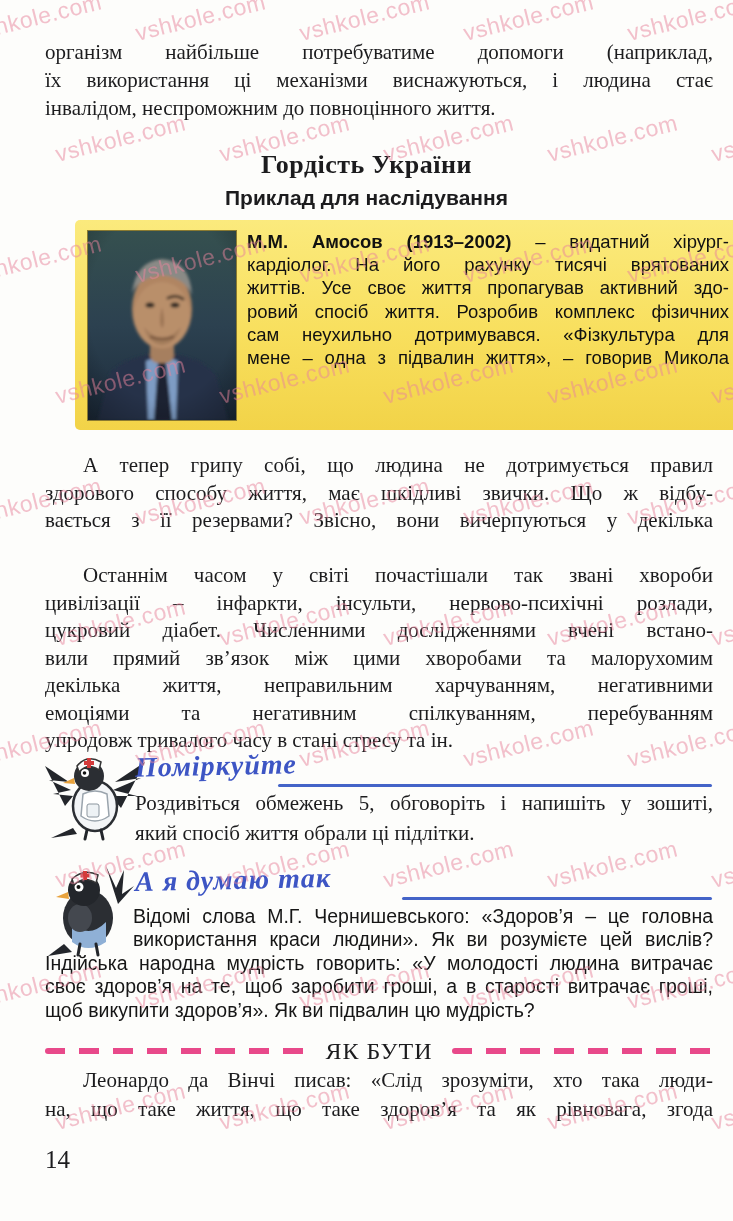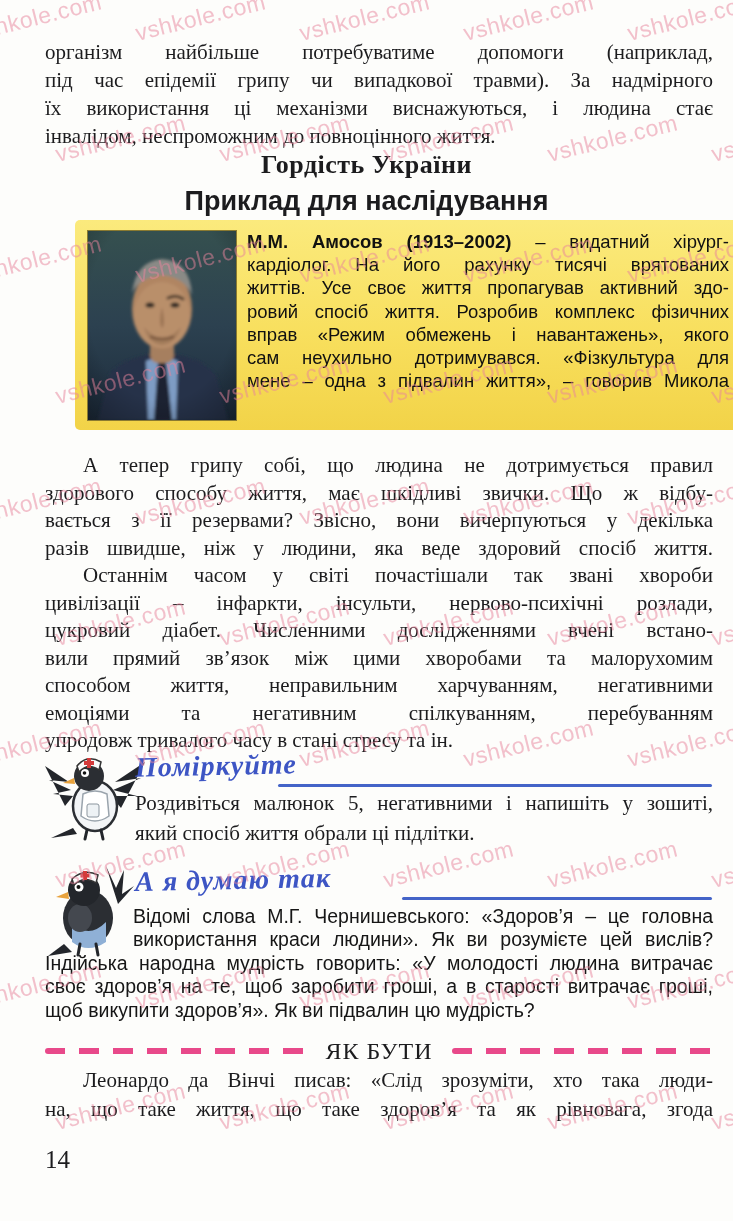--- a/index.html
+++ b/index.html
@@ -29,21 +29,21 @@
   #intro .tl{line-height:28px;}
   #par-lifestyle .tl,#par-diseases .tl{line-height:27.5px;}
   
   #pride-title{
     position:absolute;left:0;top:150px;width:733px;text-align:center;
     font-size:26px;font-weight:bold;letter-spacing:.5px;
   }
   #pride-subtitle{
     position:absolute;left:0;top:186px;width:733px;text-align:center;
     font-family:"Liberation Sans","DejaVu Sans",sans-serif;
-    font-size:27px;font-weight:bold;
+    font-size:21px;font-weight:bold;
   }
   
   #amosov-box{
     position:absolute;left:47px;top:220px;width:673px;height:210px;
     background:linear-gradient(180deg,#fbea7d 0%,#f8df5d 55%,#f2d348 100%);
     border-radius:5px;
     margin-left:28px;
   }
   #amosov-photo{
     position:absolute;left:12px;top:10px;width:148px;height:189px;
@@ -100,21 +100,20 @@
     position:absolute;left:45px;top:1146px;font-size:25px;
   }
 </style>
 </head>
 <body>
 
 <div id="page">
 
   <div id="intro" class="serif-par" style="top:38px">
       <div class="tl">організм найбільше потребуватиме допомоги (наприклад,</div>
-      <div class="tl">під час епідемії грипу чи випадкової травми). За надмірного</div>
       <div class="tl">їх використання ці механізми виснажуються, і людина стає</div>
       <div class="tl noj">інвалідом, неспроможним до повноцінного життя.</div>
     </div>
 
   <div id="pride-title">Гордість України</div>
   <div id="pride-subtitle">Приклад для наслідування</div>
 
   <div id="amosov-box">
     <svg id="amosov-photo" viewBox="0 0 148 189" preserveAspectRatio="none">
       <defs>
@@ -155,40 +154,38 @@
         <path d="M56 96 Q74 118 93 96 Q88 112 74 114 Q60 112 56 96 Z" fill="rgba(120,86,60,.35)"></path>
       </g>
       <rect width="148" height="189" fill="url(#vig)"></rect>
     </svg>
     <div id="amosov-text">
       <div class="tl"><b>М.М. Амосов (1913–2002)</b><span> – видатний хірург-</span></div>
       <div>
           <div class="tl">кардіолог. На його рахунку тисячі врятованих</div>
           <div class="tl">життів. Усе своє життя пропагував активний здо-</div>
           <div class="tl">ровий спосіб життя. Розробив комплекс фізичних</div>
-          <div class="tl">вправ «Режим обмежень і навантажень», якого</div>
           <div class="tl">сам неухильно дотримувався. «Фізкультура для</div>
           <div class="tl">мене – одна з підвалин життя», – говорив Микола</div>
         </div>
     </div>
   </div>
 
   <div id="par-lifestyle" class="serif-par" style="top:452px">
       <div class="tl ind">А тепер грипу собі, що людина не дотримується правил</div>
       <div class="tl">здорового способу життя, має шкідливі звички. Що ж відбу-</div>
       <div class="tl">вається з її резервами? Звісно, вони вичерпуються у декілька</div>
-      <div class="tl">разів швидше, ніж у людини, яка веде здоровий спосіб життя.</div>
     </div>
 
   <div id="par-diseases" class="serif-par" style="top:562px">
       <div class="tl ind">Останнім часом у світі почастішали так звані хвороби</div>
       <div class="tl">цивілізації – інфаркти, інсульти, нервово-психічні розлади,</div>
       <div class="tl">цукровий діабет. Численними дослідженнями вчені встано-</div>
       <div class="tl">вили прямий зв’язок між цими хворобами та малорухомим</div>
-      <div class="tl">способом життя, неправильним харчуванням, негативними</div>
+      <div class="tl">декілька життя, неправильним харчуванням, негативними</div>
       <div class="tl">емоціями та негативним спілкуванням, перебуванням</div>
       <div class="tl noj">упродовж тривалого часу в стані стресу та ін.</div>
     </div>
 
   <svg class="mascot" style="left:43px;top:742px;width:104px;height:100px" viewBox="0 0 104 100">
 
     <path d="M2 24 L26 40 L6 38 L28 48 L10 52 L30 54 L22 64 Z" fill="#23262b"></path>
     <path d="M102 20 L72 40 L98 36 L70 48 L94 54 L68 54 L78 66 Z" fill="#23262b"></path>
 
     <path d="M30 86 L8 96 L34 92 Z" fill="#23262b"></path>
@@ -205,21 +202,21 @@
     <rect x="41" y="19" width="10" height="4" fill="#d43a3a"></rect>
 
     <path d="M40 52 Q52 46 64 52 L66 74 Q52 84 38 74 Z" fill="#ffffff" stroke="#9aa4ad" stroke-width="1.5"></path>
     <rect x="44" y="62" width="12" height="13" rx="2" fill="#eef2f5" stroke="#8b959e"></rect>
 
     <path d="M44 88 L42 97 M58 88 L60 97" stroke="#23262b" stroke-width="3" stroke-linecap="round"></path>
   </svg>
   <div class="script-head" style="top:750px">Поміркуйте</div>
   <div class="blue-line" style="left:278px;top:784px;width:434px"></div>
   <div id="ponder-task">
-      <div class="tl">Роздивіться малюнок 5, негативними і напишіть у зошиті,</div>
+      <div class="tl">Роздивіться обмежень 5, обговоріть і напишіть у зошиті,</div>
       <div class="tl noj">який спосіб життя обрали ці підлітки.</div>
     </div>
 
   <svg class="mascot" style="left:46px;top:860px;width:92px;height:100px" viewBox="0 0 92 100">
 
     <path d="M60 6 L70 28 L78 10 L76 34 L88 26 L72 44 Z" fill="#23262b"></path>
 
     <path d="M18 84 L2 96 L26 92 Z" fill="#23262b"></path>
 
     <ellipse cx="42" cy="58" rx="25" ry="28" fill="#2b2e33"></ellipse>

